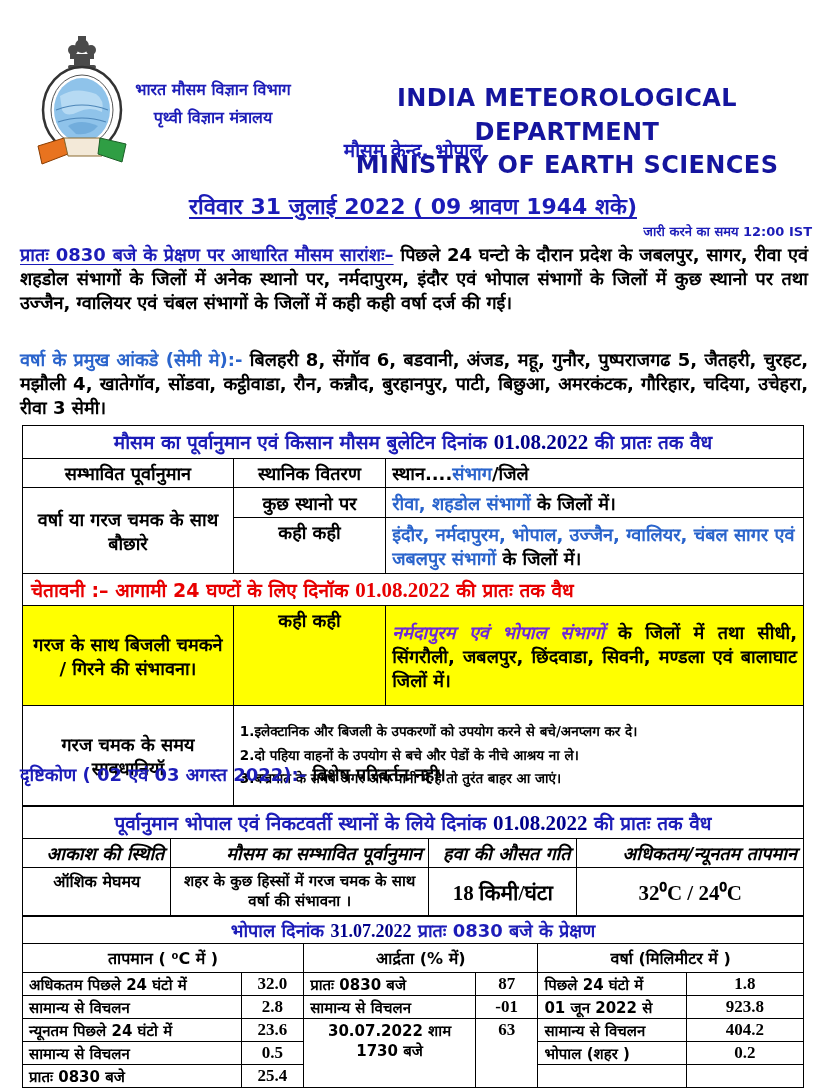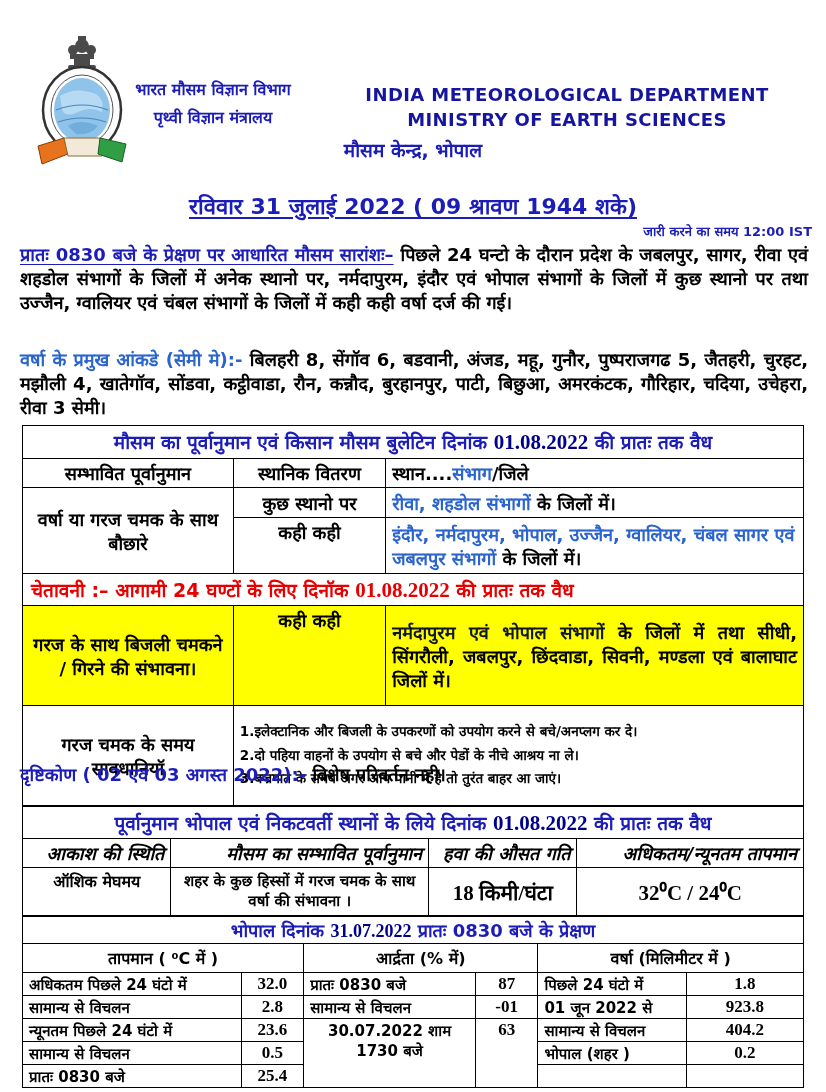--- a/index.html
+++ b/index.html
@@ -9,39 +9,39 @@
     background:#fff; overflow:hidden;
     font-family:"DejaVu Sans", sans-serif; color:#000;
   }
   .abs { position:absolute; }
 
   
   .logo { left:30px; top:34px; width:104px; height:136px; }
   .dept-hi { left:108px; top:76px; width:210px; text-align:center;
              color:#1c1cb8; font-weight:bold; font-size:16px; line-height:1.75; }
   .dept-en { left:318px; top:82px; width:498px; text-align:center;
-             color:#15159e; font-weight:bold; font-size:18px; line-height:1.4; letter-spacing:.4px; }
+             color:#15159e; font-weight:bold; font-size:24px; line-height:1.4; letter-spacing:.4px; }
   .centre-line { left:0; top:137px; width:826px; text-align:center;
                  color:#1c1cb8; font-weight:bold; font-size:19px; }
   .sub-line    { left:0; top:163px; width:826px; text-align:center;
                  color:#1c1cb8; font-weight:bold; font-size:19px; }
   .sub-line span, .date-line span { text-decoration:underline; text-underline-offset:3px; }
   .date-line   { left:0; top:190px; width:826px; text-align:center;
                  color:#1c1cb8; font-weight:bold; font-size:22px; }
   .issue-time  { right:14px; top:222px; color:#1c1cb8; font-weight:bold; font-size:13px; }
 
   
   .para { left:20px; width:788px; font-size:18px; font-weight:bold;
           line-height:1.33; text-align:justify; }
   .p1 { top:243px; }
   .p2 { top:348px; }
   .head-blue-ul { color:#1c1cb8; text-decoration:underline; text-underline-offset:3px; }
   .head-lblue   { color:#2a64cc; }
   .lblue { color:#2a64cc; }
-  .green { color:#0f172a; }
+  .green { color:#6d28d9;font-style:italic; }
 
   
   table { border-collapse:collapse; table-layout:fixed; }
   td { border:1.6px solid #000; padding:2px 6px; font-weight:bold; }
   .c { text-align:center; } .l { text-align:left; } .top { vertical-align:top; }
 
   
   .t1 { left:22px; top:425px; width:782px; font-size:18px; }
   .t1-title { text-align:center; color:#1c1cb8; font-size:19px; height:33px; }
   .date-serif { font-family:"Liberation Serif", serif; color:#00008b; font-size:21px; font-weight:bold; }

